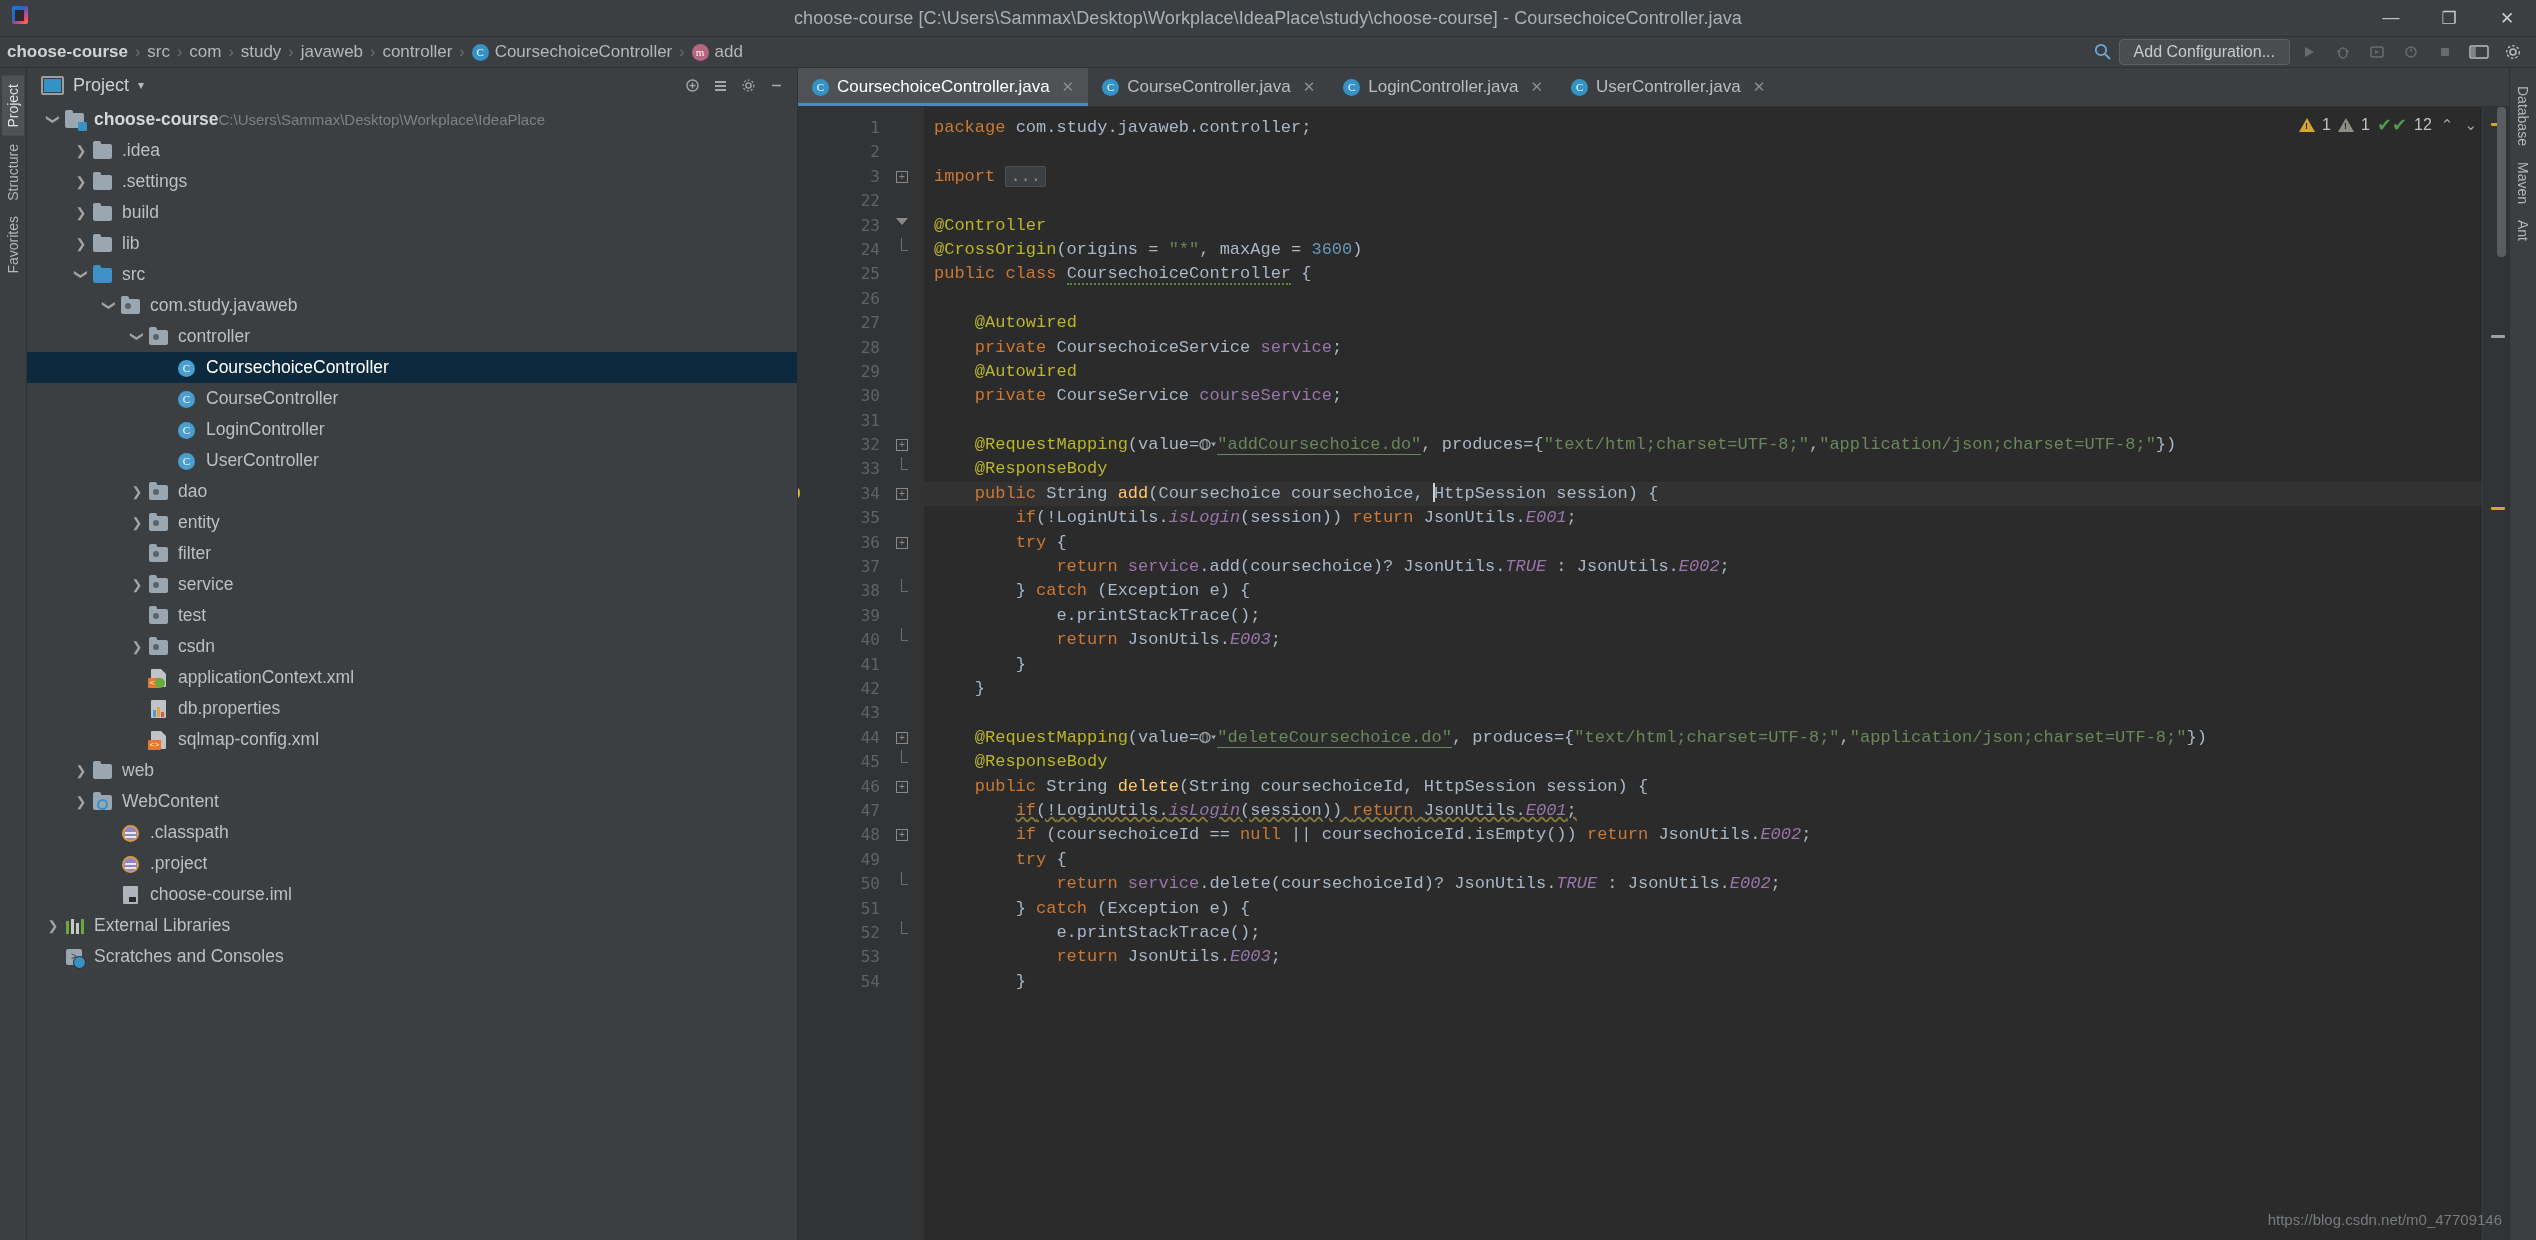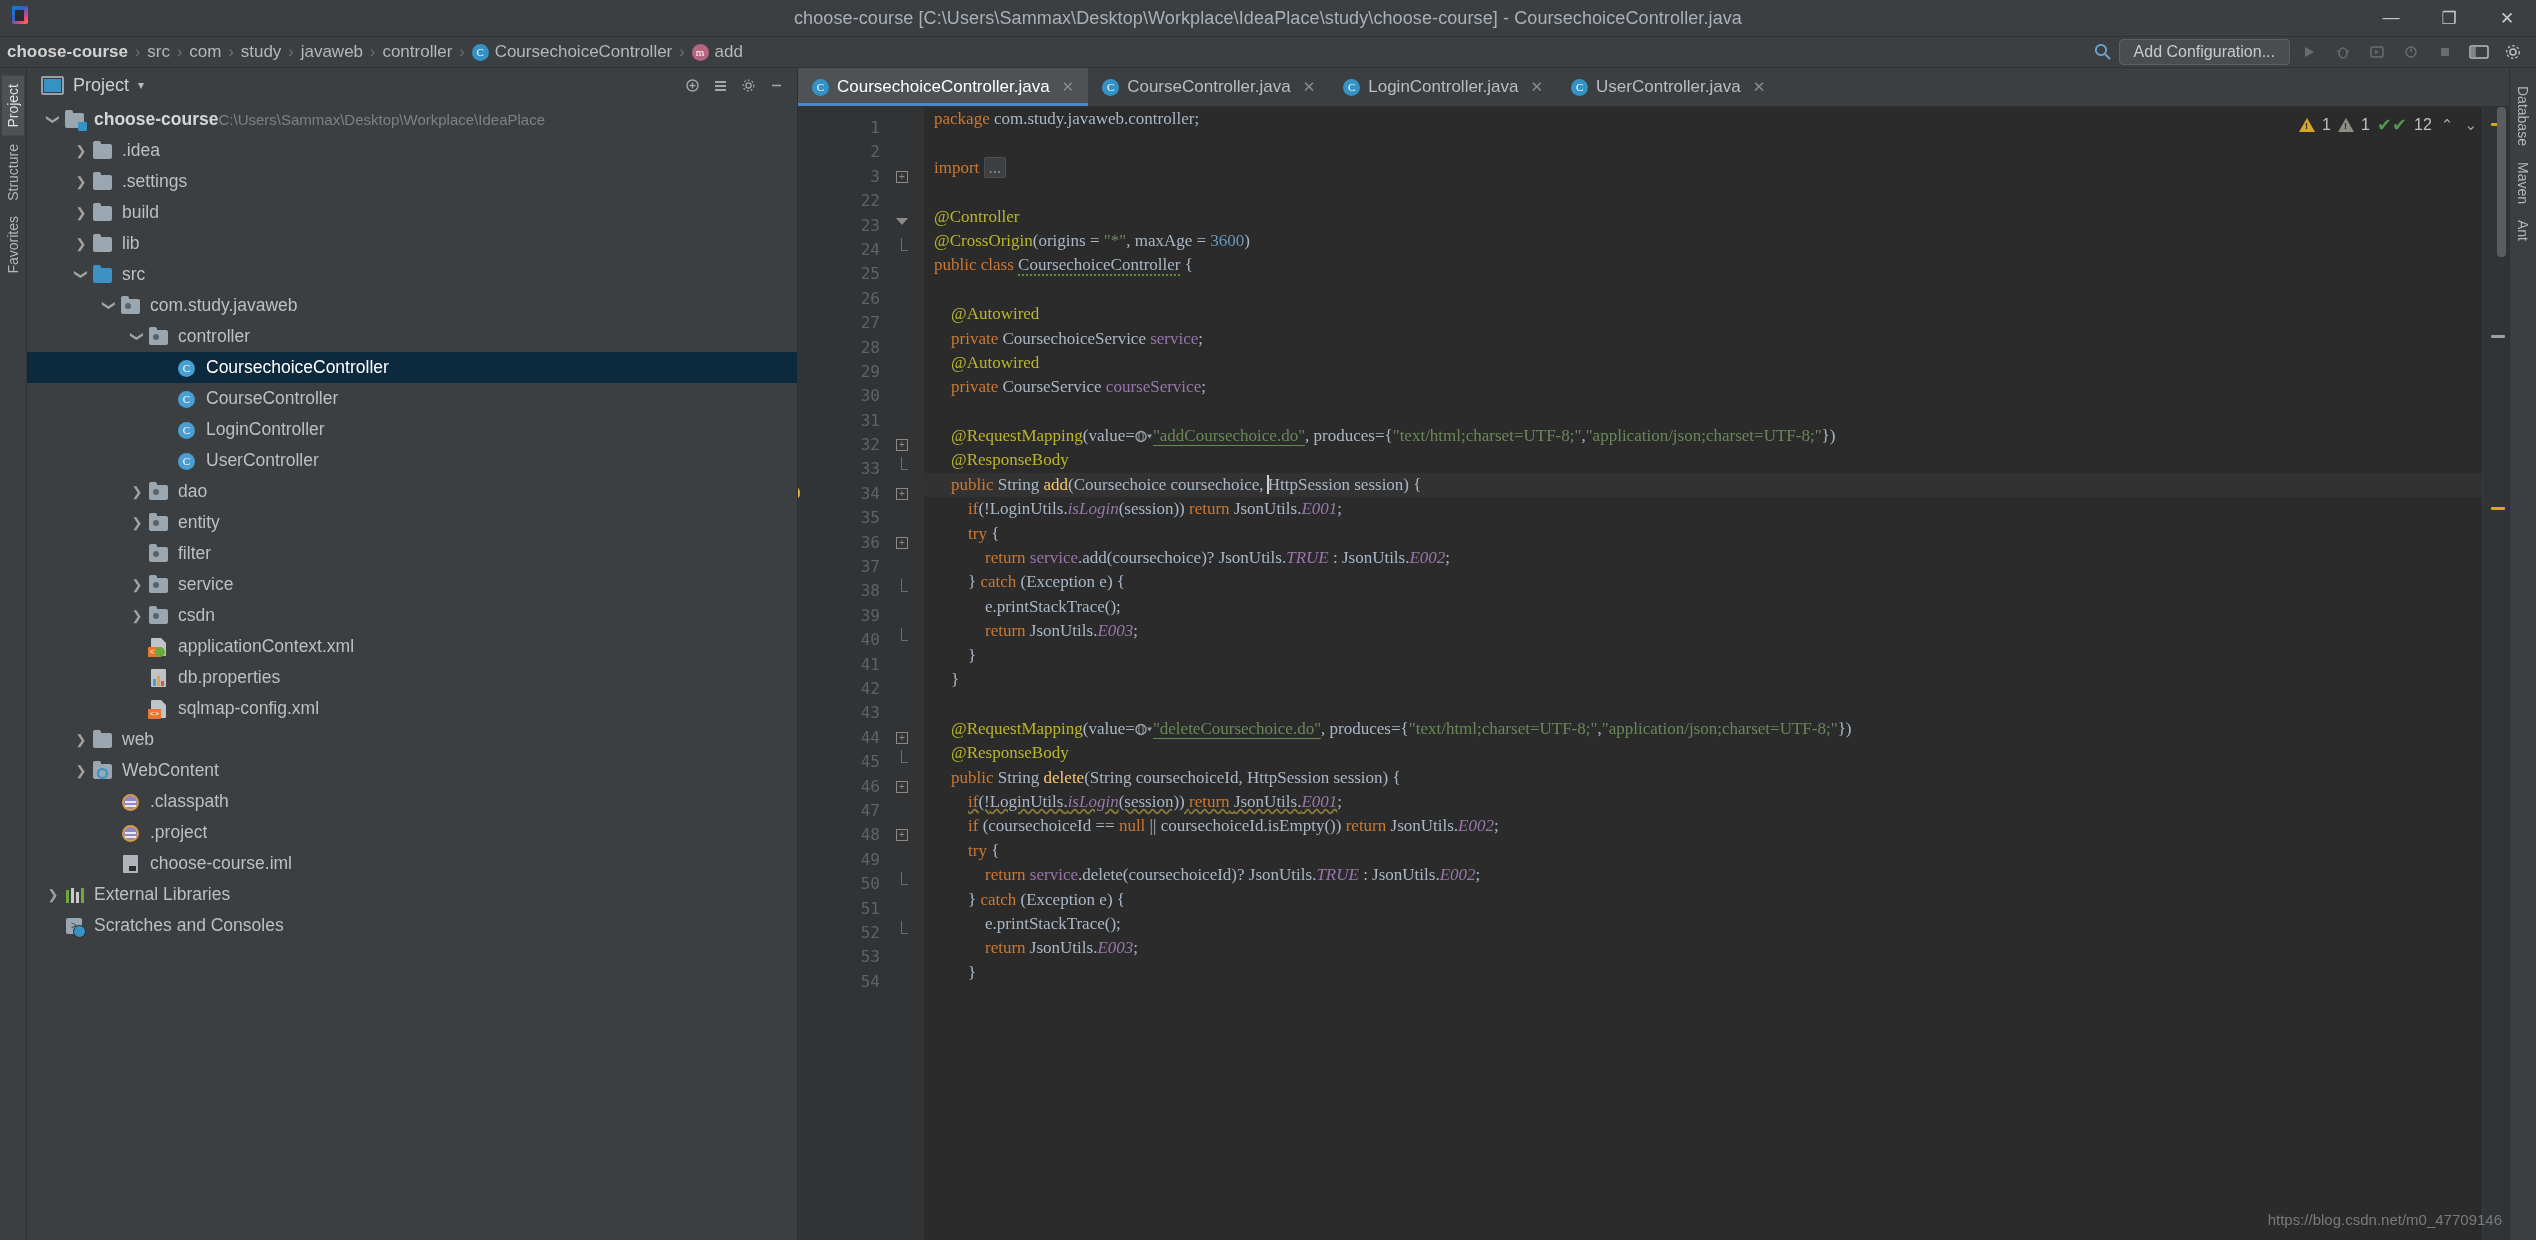--- a/index.html
+++ b/index.html
@@ -172,21 +172,21 @@
   .fold{
     position:absolute;left:8px;top:6px;width:12px;height:12px;border:1px solid #8a8a8a;
     color:#8a8a8a;font-size:10px;line-height:10px;text-align:center;box-sizing:border-box;
   }
   .fbar{position:absolute;left:13px;top:0px;width:1px;height:24.4px;background:#6e6e6e;}
   .fbar.end{height:12px;}
   .fbar.endcap:after{content:"";position:absolute;left:0;top:12px;width:7px;height:1px;background:#6e6e6e;}
   .ftri{position:absolute;left:8px;top:4px;width:0;height:0;border-left:6px solid transparent;border-right:6px solid transparent;border-top:7px solid #8a8a8a;}
 
   .code{
-    flex:1 1 auto;position:relative;font-family:Liberation Serif, serif;
+    flex:1 1 auto;position:relative;padding-top:9px;font-family:Liberation Mono, monospace;
     font-size:17px;line-height:24.4px;white-space:pre;color:#a9b7c6;overflow:hidden;
   }
   .cline{height:24.4px;line-height:24.4px;padding-left:10px;position:relative;}
   .cline.cur{background:#323232;}
 
   
   .kw{color:#cc7832;}
   .str{color:#6a8759;}
   .num{color:#6897bb;}
   .ann{color:#bbb529;}
@@ -503,20 +503,29 @@
             <span class="label">filter</span>
           </div>
           <div class="node" style="padding-left: 102px;">
             <span class="arrow">❯</span>
             <span class="nico">
               <span class="fo">
                 <span class="dot"></span>
               </span>
             </span>
             <span class="label">service</span>
+          </div>
+          <div class="node" style="padding-left: 102px;">
+            <span class="arrow none"></span>
+            <span class="nico">
+              <span class="fo">
+                <span class="dot"></span>
+              </span>
+            </span>
+            <span class="label">test</span>
           </div>
           <div class="node" style="padding-left: 102px;">
             <span class="arrow">❯</span>
             <span class="nico">
               <span class="fo">
                 <span class="dot"></span>
               </span>
             </span>
             <span class="label">csdn</span>
           </div>

